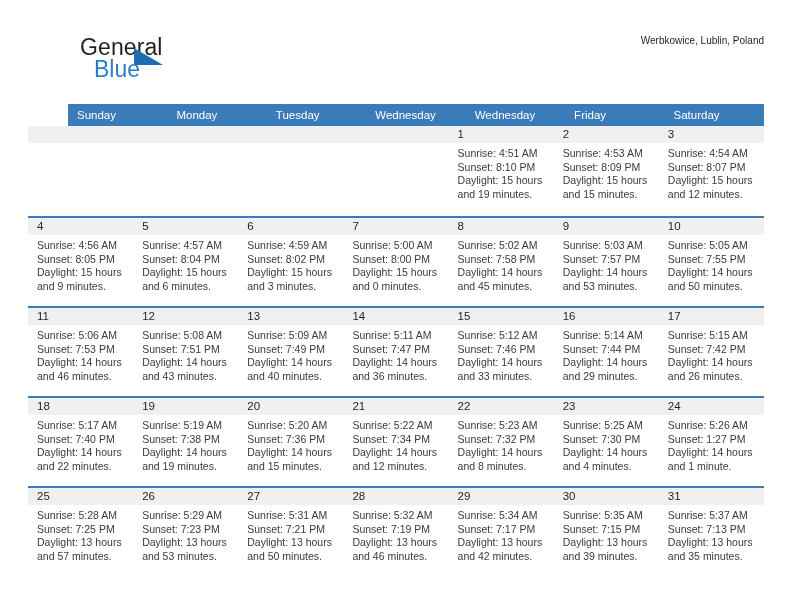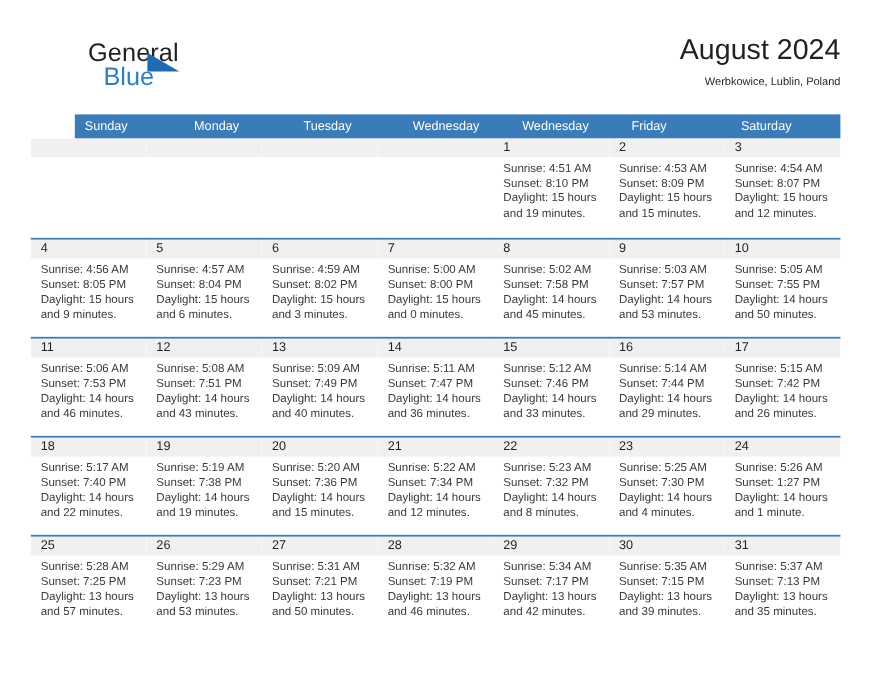--- a/index.html
+++ b/index.html
@@ -152,21 +152,20 @@
 
 <div class="page">
 
   <div class="header">
     <div class="brand">
       <span class="brand-general">General</span>
       <span class="brand-triangle"></span>
       <span class="brand-blue">Blue</span>
     </div>
     <div class="title-block">
-      <div class="cal-title">August 2024</div>
       <div class="cal-subtitle">Werbkowice, Lublin, Poland</div>
     </div>
   </div>
 
   <div class="calendar">
     <div class="dow-row" id="dow-row">
         <div class="dow">Sunday</div>
         <div class="dow">Monday</div>
         <div class="dow">Tuesday</div>
         <div class="dow">Wednesday</div>

